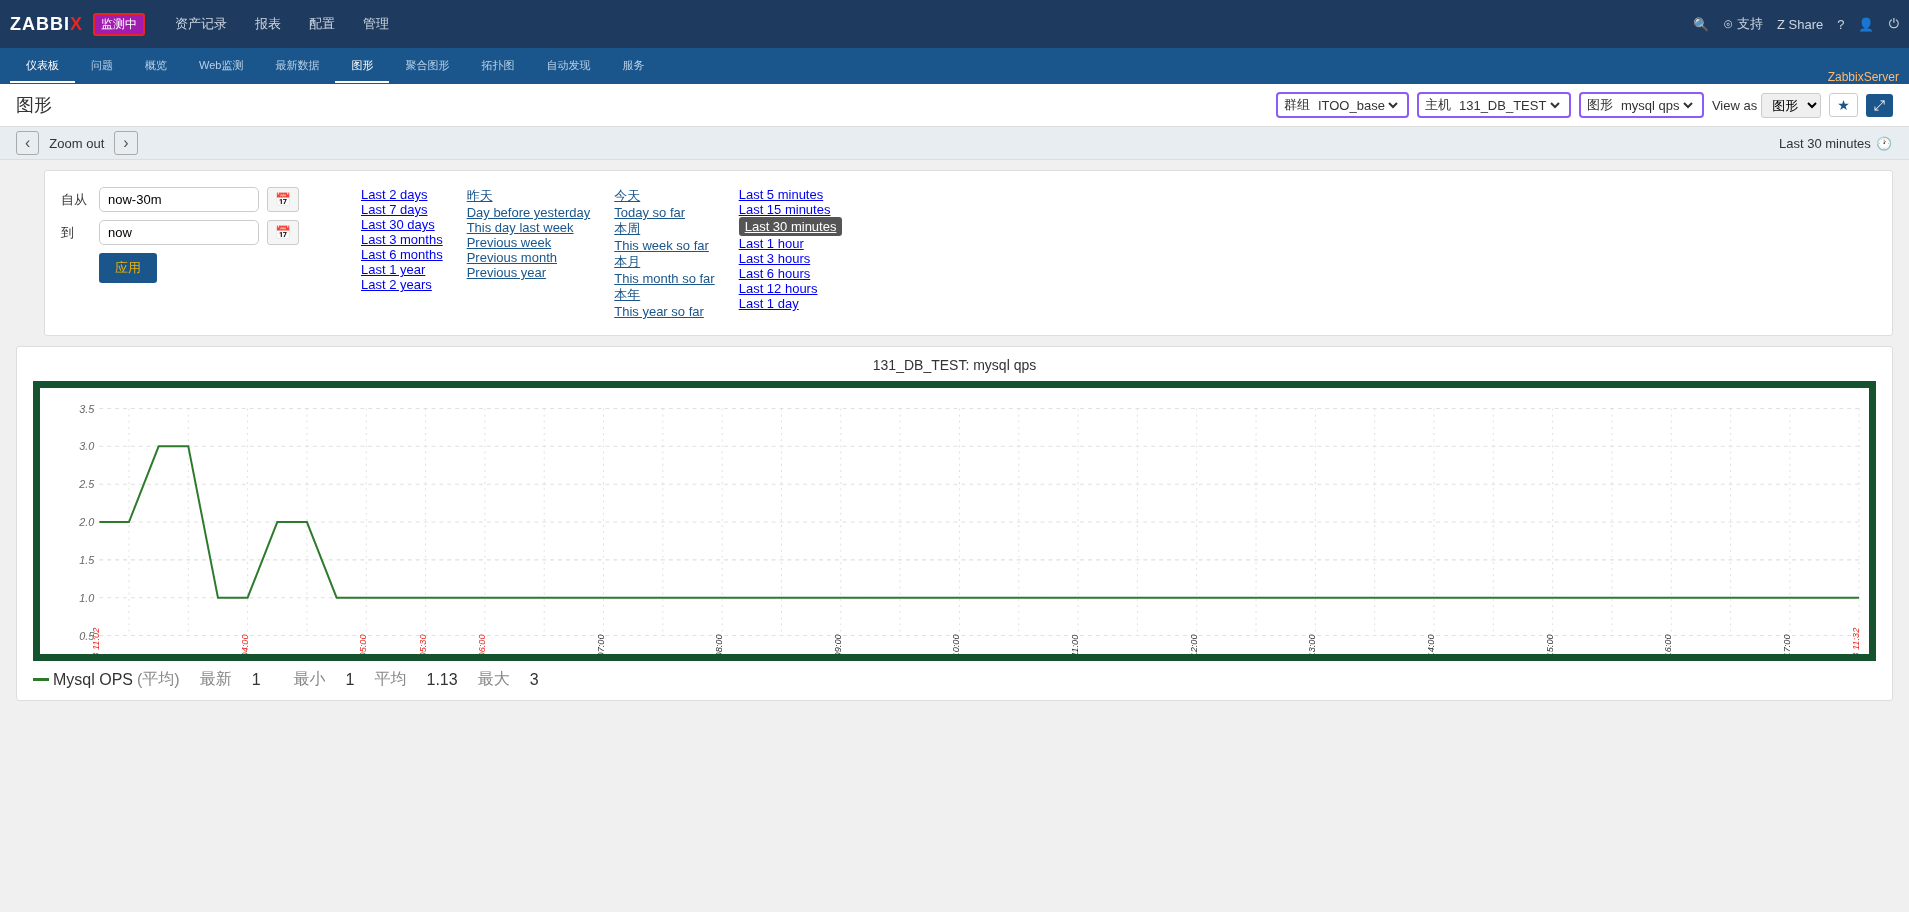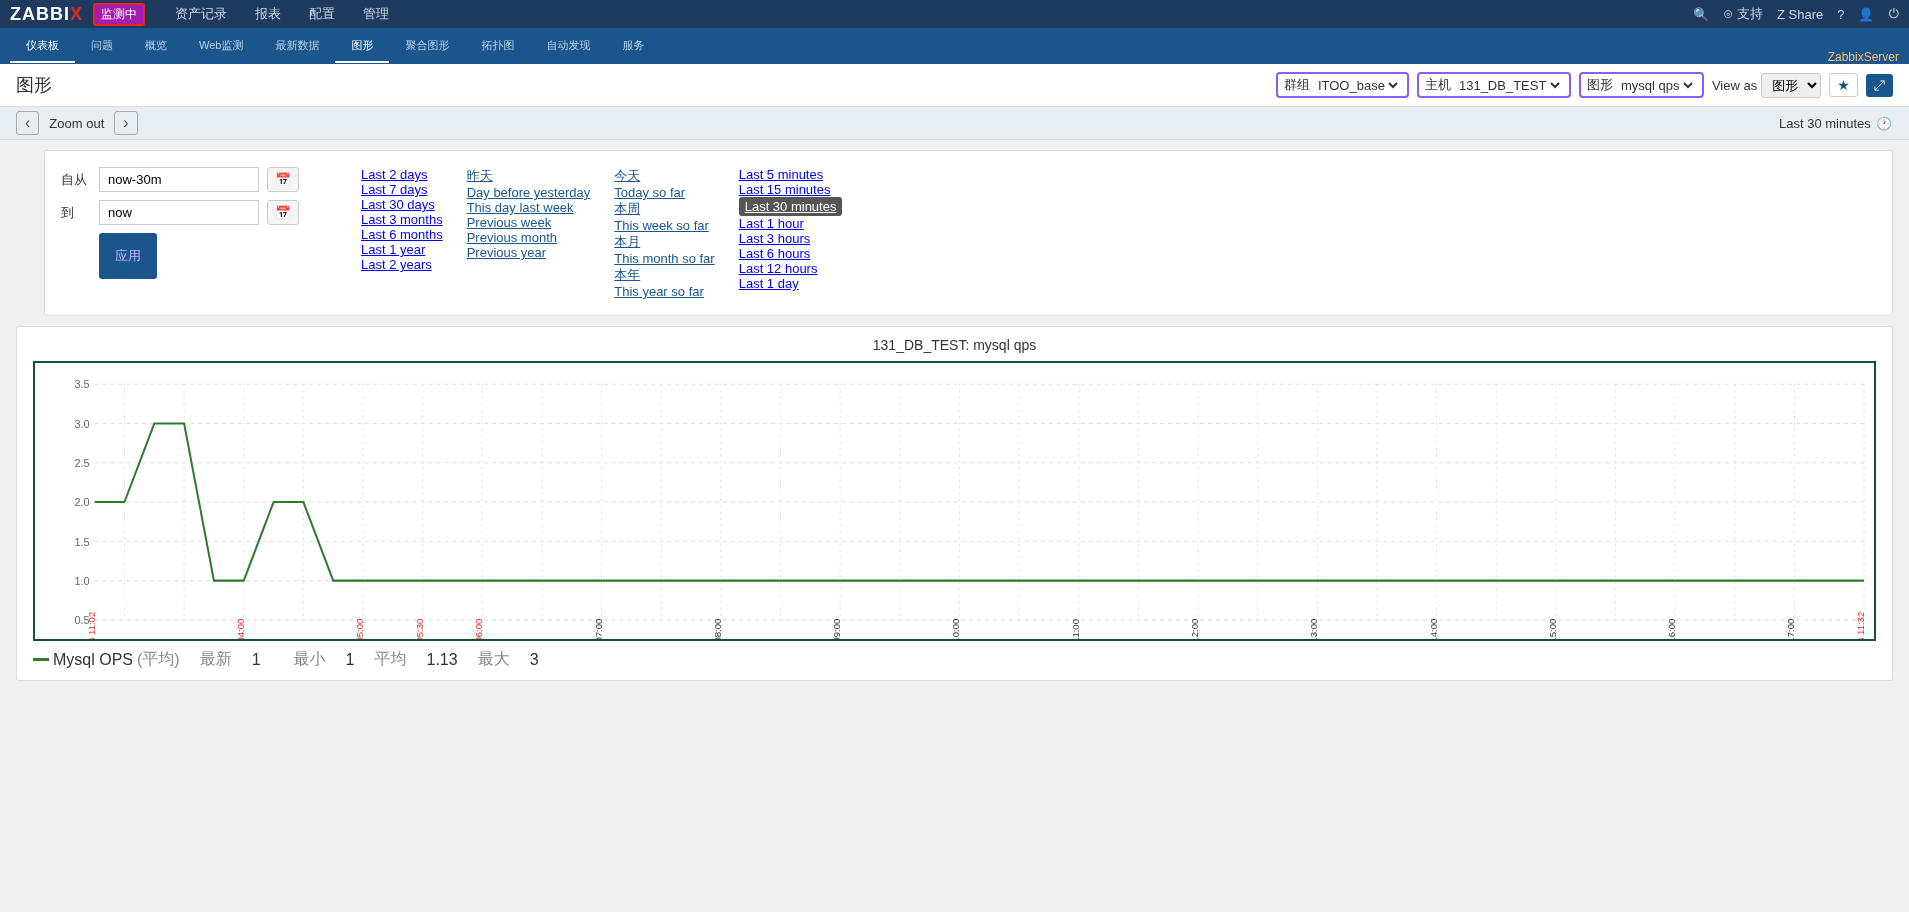--- a/index.html
+++ b/index.html
@@ -4,21 +4,21 @@
   <style>
     * { box-sizing: border-box; margin: 0; padding: 0; }
     body { font-family: Arial, sans-serif; font-size: 13px; background: #f0f0f0; color: #333; }
 
     
     .top-nav {
       background: #1f3a5f;
       display: flex;
       align-items: center;
       padding: 0 10px;
-      height: 28px;
+      height: 48px;
       position: relative;
     }
     .logo {
       color: #fff;
       font-weight: bold;
       font-size: 18px;
       margin-right: 10px;
       letter-spacing: 1px;
     }
     .logo span { color: #e8251f; }
@@ -184,37 +184,37 @@
     }
     .time-row label {
       width: 30px;
       color: #333;
       font-size: 13px;
     }
     .time-row input {
       border: 1px solid #ccc;
       padding: 4px 8px;
       font-size: 13px;
-      border-radius: 0;
+      border-radius: 5px;
       width: 160px;
     }
     .cal-icon {
       border: 1px solid #ccc;
       background: #f5f5f5;
       padding: 4px 7px;
       cursor: pointer;
       border-radius: 3px;
       font-size: 13px;
       color: #555;
     }
     .apply-btn {
       background: #1a568c;
-      color: #c4b5fd;
+      color: #eab308;
       border: none;
-      padding: 14px 16px;
+      padding: 6px 16px;
       border-radius: 3px;
       cursor: pointer;
       font-size: 13px;
       margin-top: 8px;
       margin-left: 38px;
     }
 
     
     .graph-container {
       background: #fff;
@@ -225,23 +225,24 @@
     .graph-title {
       text-align: center;
       font-size: 14px;
       color: #333;
       margin-bottom: 8px;
     }
     .graph-area {
       position: relative;
       width: 100%;
       height: 280px;
-      border: 2px solid #14532d;
+      border: 7px solid #14532d;
       background: #fff;
       overflow: hidden;
+      font-style: italic;
     }
     .graph-svg {
       width: 100%;
       height: 100%;
     }
 
     
     .graph-legend {
       display: flex;
       align-items: center;

